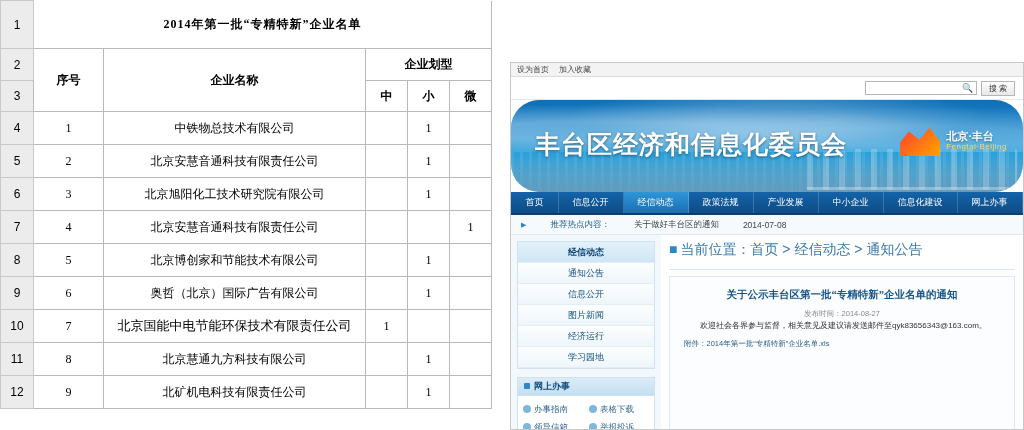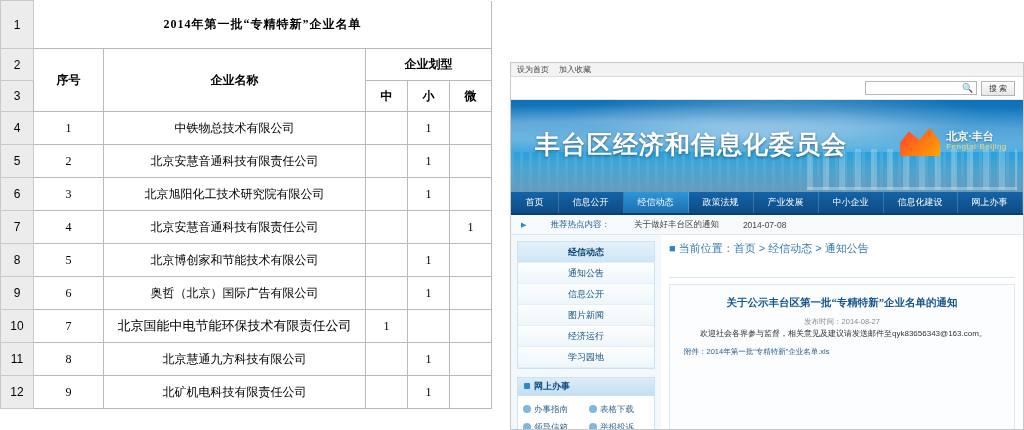--- a/index.html
+++ b/index.html
@@ -137,20 +137,21 @@
     display: flex; align-items: center; justify-content: center;
     box-sizing: border-box;
   }
 
   
   .bz-banner {
     height: 92px;
     position: relative;
     background: linear-gradient(180deg, #0f6fb5 0%, #1a86cc 32%, #2fa4dd 60%, #79c6e6 88%, #a8d8ee 100%);
     overflow: hidden;
+    border-radius: 28px;
   }
   .bz-banner .clouds {
     position: absolute; left: 0; top: 0; right: 0; height: 52px;
     background:
       radial-gradient(ellipse at 18% 60%, rgba(255,255,255,.33) 0 22%, rgba(255,255,255,0) 60%),
       radial-gradient(ellipse at 52% 30%, rgba(255,255,255,.22) 0 18%, rgba(255,255,255,0) 55%),
       radial-gradient(ellipse at 80% 70%, rgba(255,255,255,.25) 0 20%, rgba(255,255,255,0) 58%);
   }
   .bz-banner .skyline {
     position: absolute; left: 0; right: 0; bottom: 0; height: 40px;
@@ -304,24 +305,24 @@
     border-radius: 50%;
     background: #7fb8dd;
   }
 
   .bz-right {
     flex: 1;
     padding: 6px 8px 0 8px;
     box-sizing: border-box;
   }
   .bz-crumb {
-    font-size: 11px;
+    font-size: 14px;
     color: #3a7aaa;
     border-bottom: 1px solid #d9e7f1;
-    padding-bottom: 21px;
+    padding-bottom: 10px;
     margin-bottom: 6px;
   }
   .bz-crumb .sq { color: #2e86c7; margin-right: 3px; }
   .bz-art {
     border: 1px solid #dbe9f3;
     background: #fbfdfe;
     height: 186px;
     box-sizing: border-box;
     padding: 9px 14px;
     overflow: hidden;

